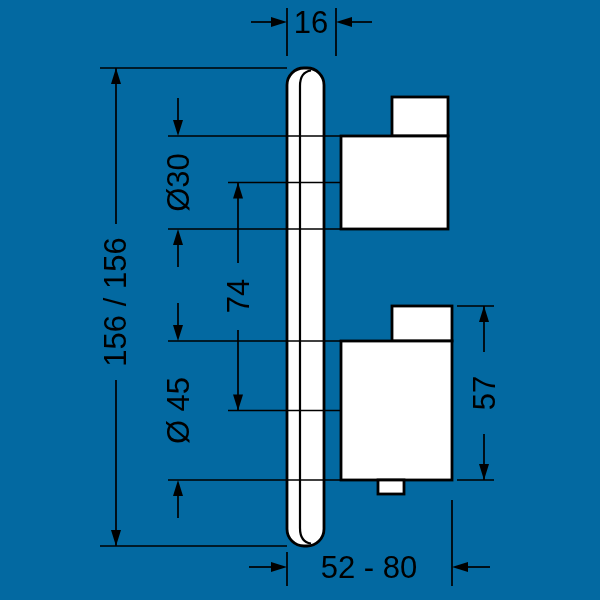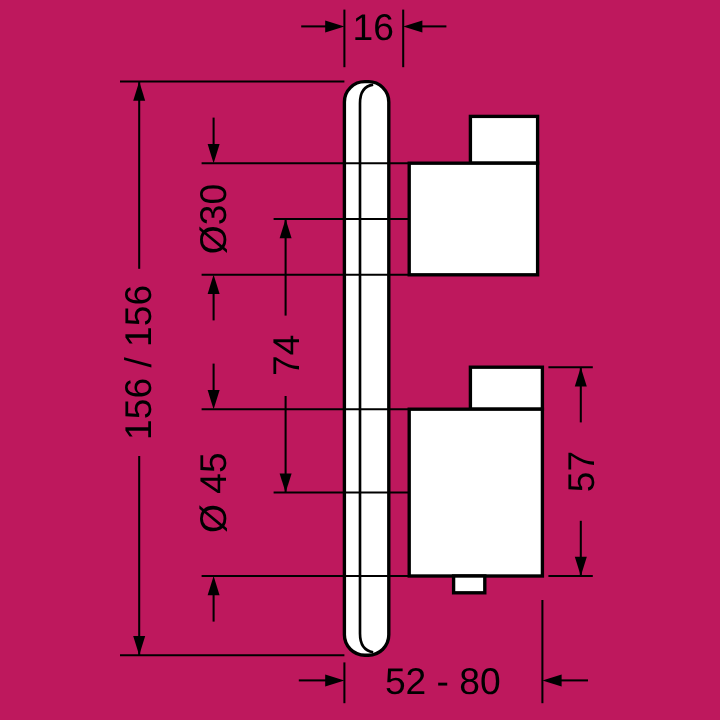--- a/index.html
+++ b/index.html
@@ -7,21 +7,21 @@
     padding:0;
     background:#ffffff;
     width:600px;
     height:600px;
     overflow:hidden;
   }
   .canvas{
     position:relative;
     width:600px;
     height:600px;
-    background:#be185d;
+    background:#0369a1;
   }
   svg{display:block;}
   .obj{
     fill:#ffffff;
     stroke:#000000;
     stroke-width:2.8;
     stroke-linejoin:miter;
   }
   .face{
     fill:none;

